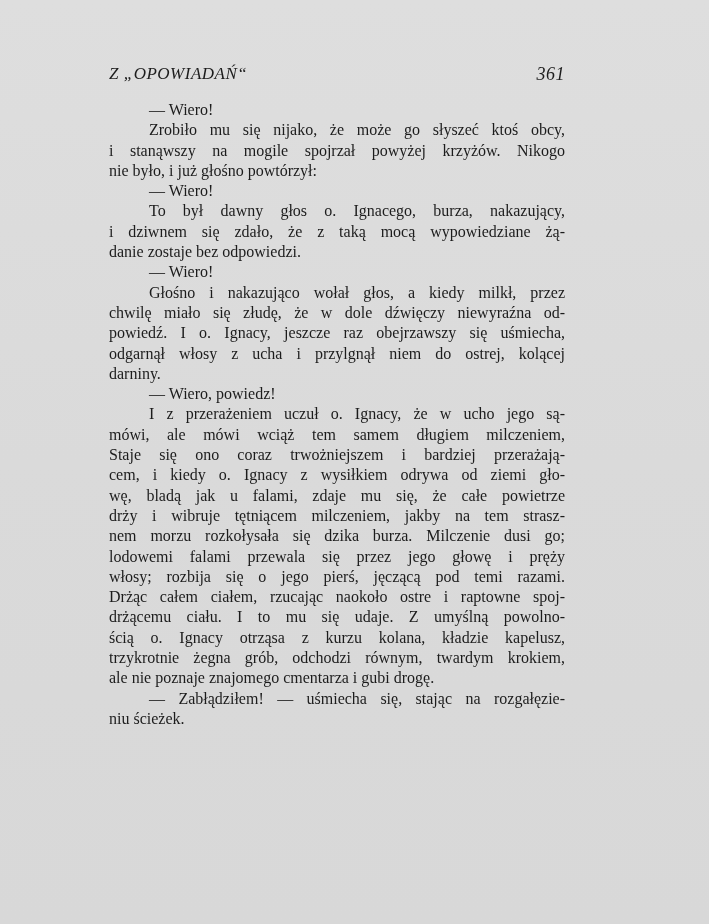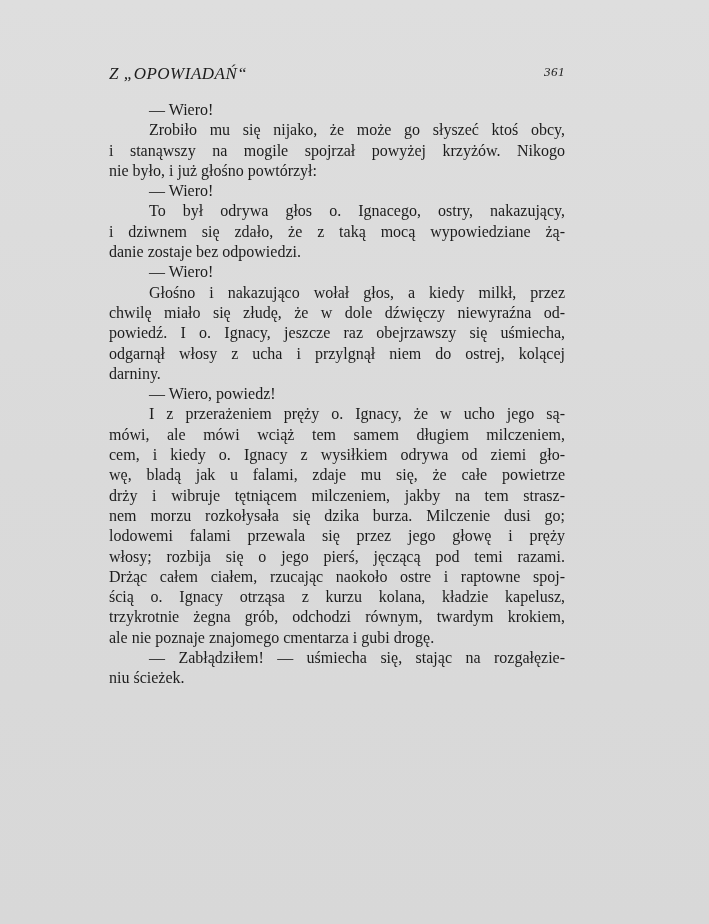--- a/index.html
+++ b/index.html
@@ -34,21 +34,21 @@
     }
     .running-head .title {
       position: absolute;
       left: 0;
       top: 0;
     }
     .running-head .pageno {
       position: absolute;
       right: 0;
       top: 0;
-      font-size: 13px;
+      font-size: 18px;
     }
     .body-text {
       position: absolute;
       left: 109px;
       top: 100px;
       width: 456px;
       font-size: 16px;
       line-height: 20.3px;
       text-align: justify;
     }
@@ -73,38 +73,40 @@
     <span class="title">Z „OPOWIADAŃ“</span>
     <span class="pageno">361</span>
   </div>
 
   <div class="body-text" id="body-text">
     <span class="line indent last">— Wiero!</span>
     <span class="line indent">Zrobiło mu się nijako, że może go słyszeć ktoś obcy,</span>
     <span class="line">i stanąwszy na mogile spojrzał powyżej krzyżów. Nikogo</span>
     <span class="line last">nie było, i już głośno powtórzył:</span>
     <span class="line indent last">— Wiero!</span>
-    <span class="line indent">To był odrywa głos o. Ignacego, ostry, nakazujący,</span>
+    <span class="line indent">To był dawny głos o. Ignacego, burza, nakazujący,</span>
     <span class="line">i dziwnem się zdało, że z taką mocą wypowiedziane żą-</span>
     <span class="line last">danie zostaje bez odpowiedzi.</span>
     <span class="line indent last">— Wiero!</span>
     <span class="line indent">Głośno i nakazująco wołał głos, a kiedy milkł, przez</span>
     <span class="line">chwilę miało się złudę, że w dole dźwięczy niewyraźna od-</span>
     <span class="line">powiedź. I o. Ignacy, jeszcze raz obejrzawszy się uśmiecha,</span>
     <span class="line">odgarnął włosy z ucha i przylgnął niem do ostrej, kolącej</span>
     <span class="line last">darniny.</span>
     <span class="line indent last">— Wiero, powiedz!</span>
-    <span class="line indent">I z przerażeniem pręży o. Ignacy, że w ucho jego są-</span>
+    <span class="line indent">I z przerażeniem uczuł o. Ignacy, że w ucho jego są-</span>
     <span class="line">mówi, ale mówi wciąż tem samem długiem milczeniem,</span>
+    <span class="line">Staje się ono coraz trwożniejszem i bardziej przerażają-</span>
     <span class="line">cem, i kiedy o. Ignacy z wysiłkiem odrywa od ziemi gło-</span>
     <span class="line">wę, bladą jak u falami, zdaje mu się, że całe powietrze</span>
     <span class="line">drży i wibruje tętniącem milczeniem, jakby na tem strasz-</span>
     <span class="line">nem morzu rozkołysała się dzika burza. Milczenie dusi go;</span>
     <span class="line">lodowemi falami przewala się przez jego głowę i pręży</span>
     <span class="line">włosy; rozbija się o jego pierś, jęczącą pod temi razami.</span>
     <span class="line">Drżąc całem ciałem, rzucając naokoło ostre i raptowne spoj-</span>
+    <span class="line">drżącemu ciału. I to mu się udaje. Z umyślną powolno-</span>
     <span class="line">ścią o. Ignacy otrząsa z kurzu kolana, kładzie kapelusz,</span>
     <span class="line">trzykrotnie żegna grób, odchodzi równym, twardym krokiem,</span>
     <span class="line last">ale nie poznaje znajomego cmentarza i gubi drogę.</span>
     <span class="line indent">— Zabłądziłem! — uśmiecha się, stając na rozgałęzie-</span>
     <span class="line last">niu ścieżek.</span>
   </div>
 </div>
 
 </body></html>

